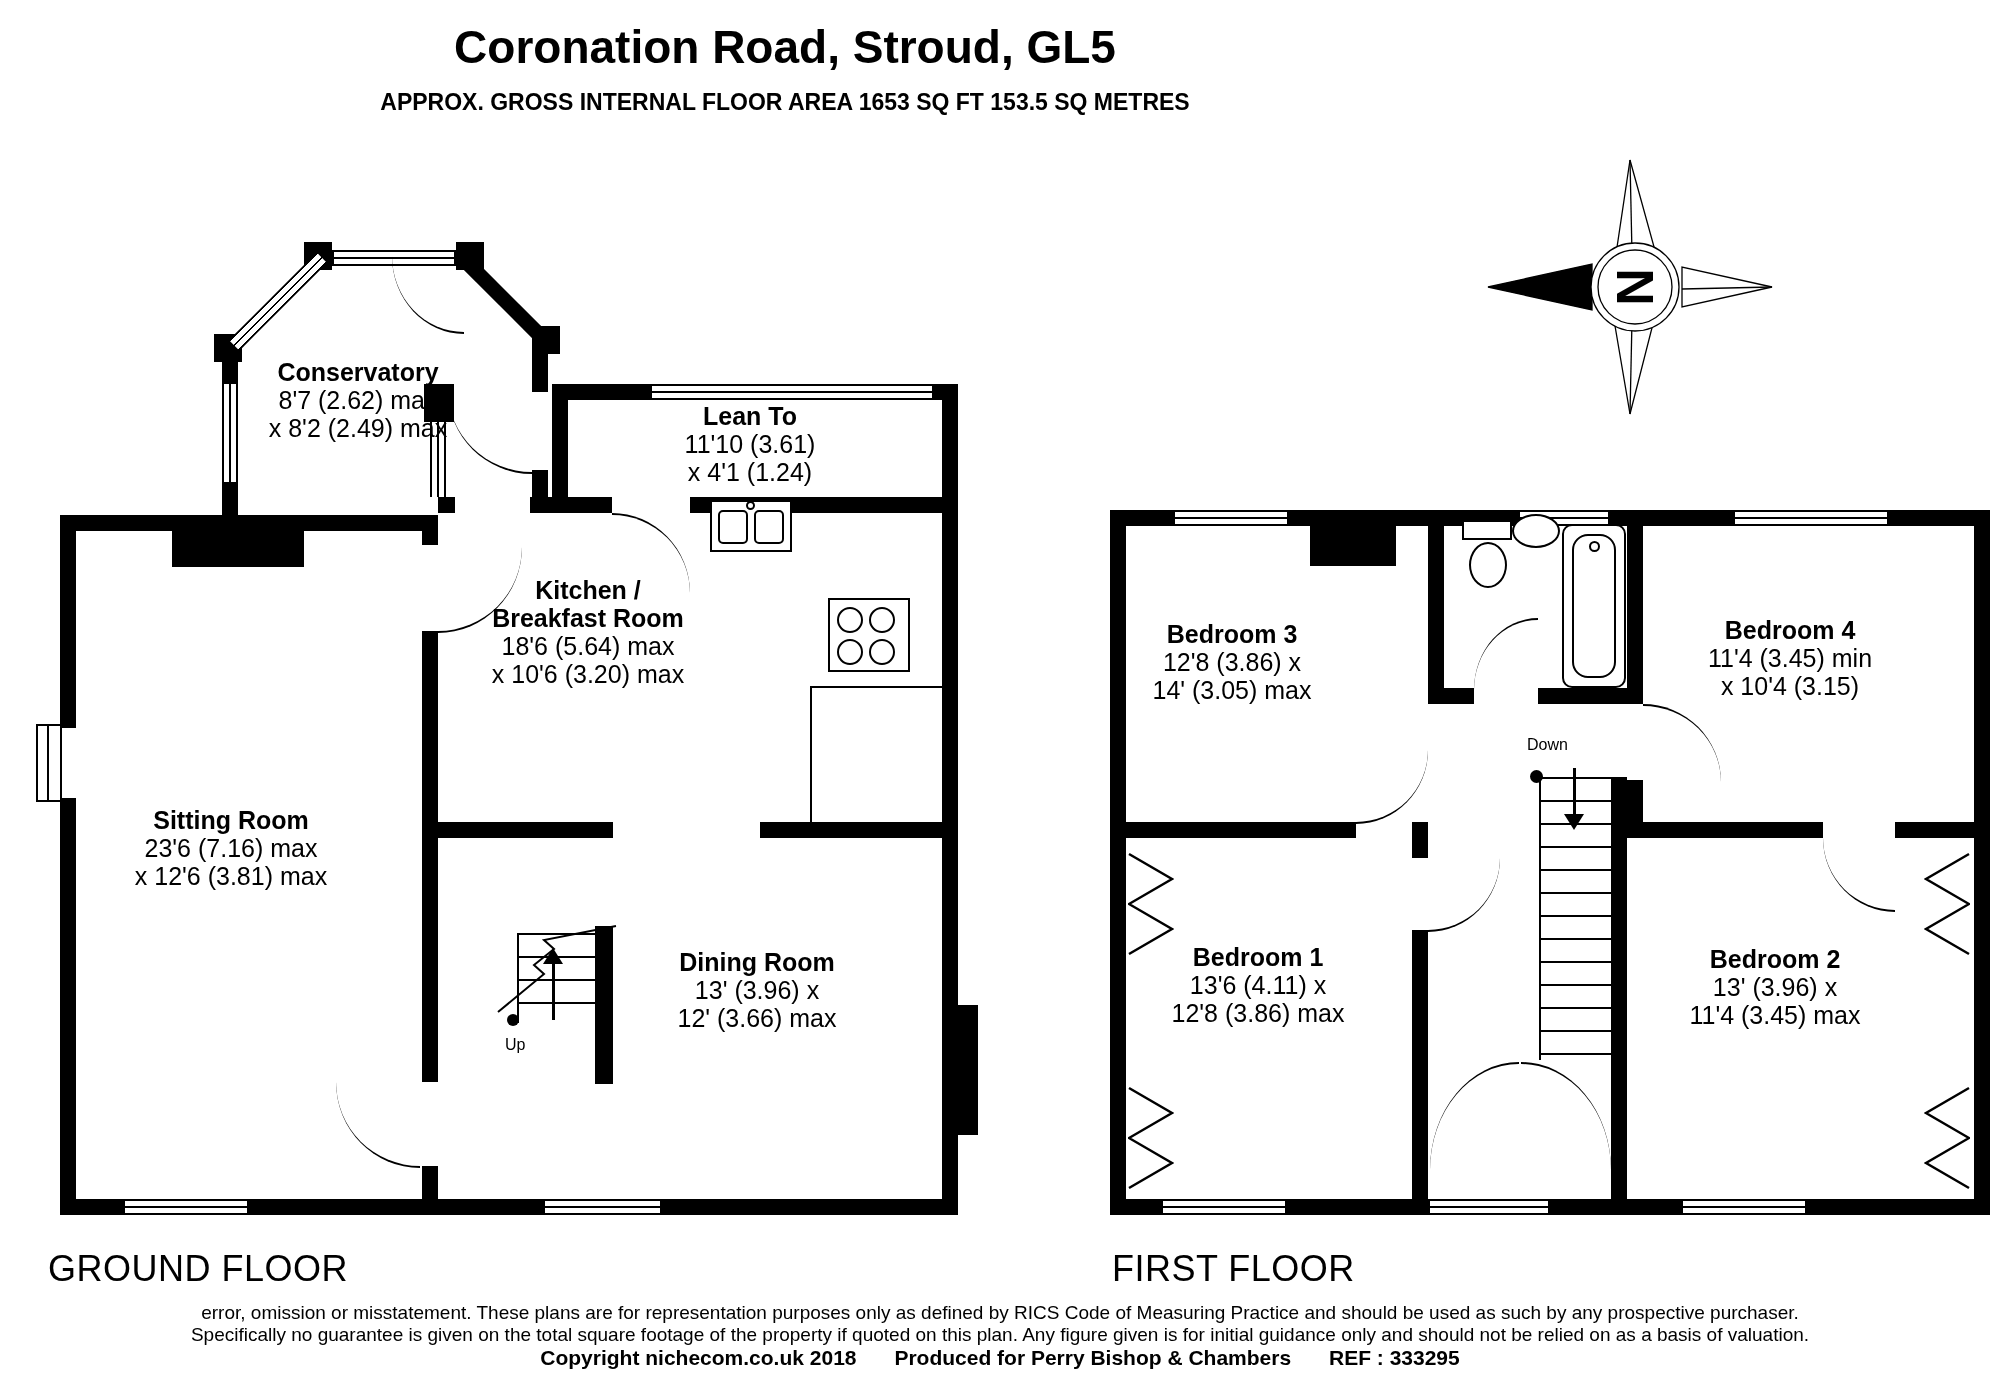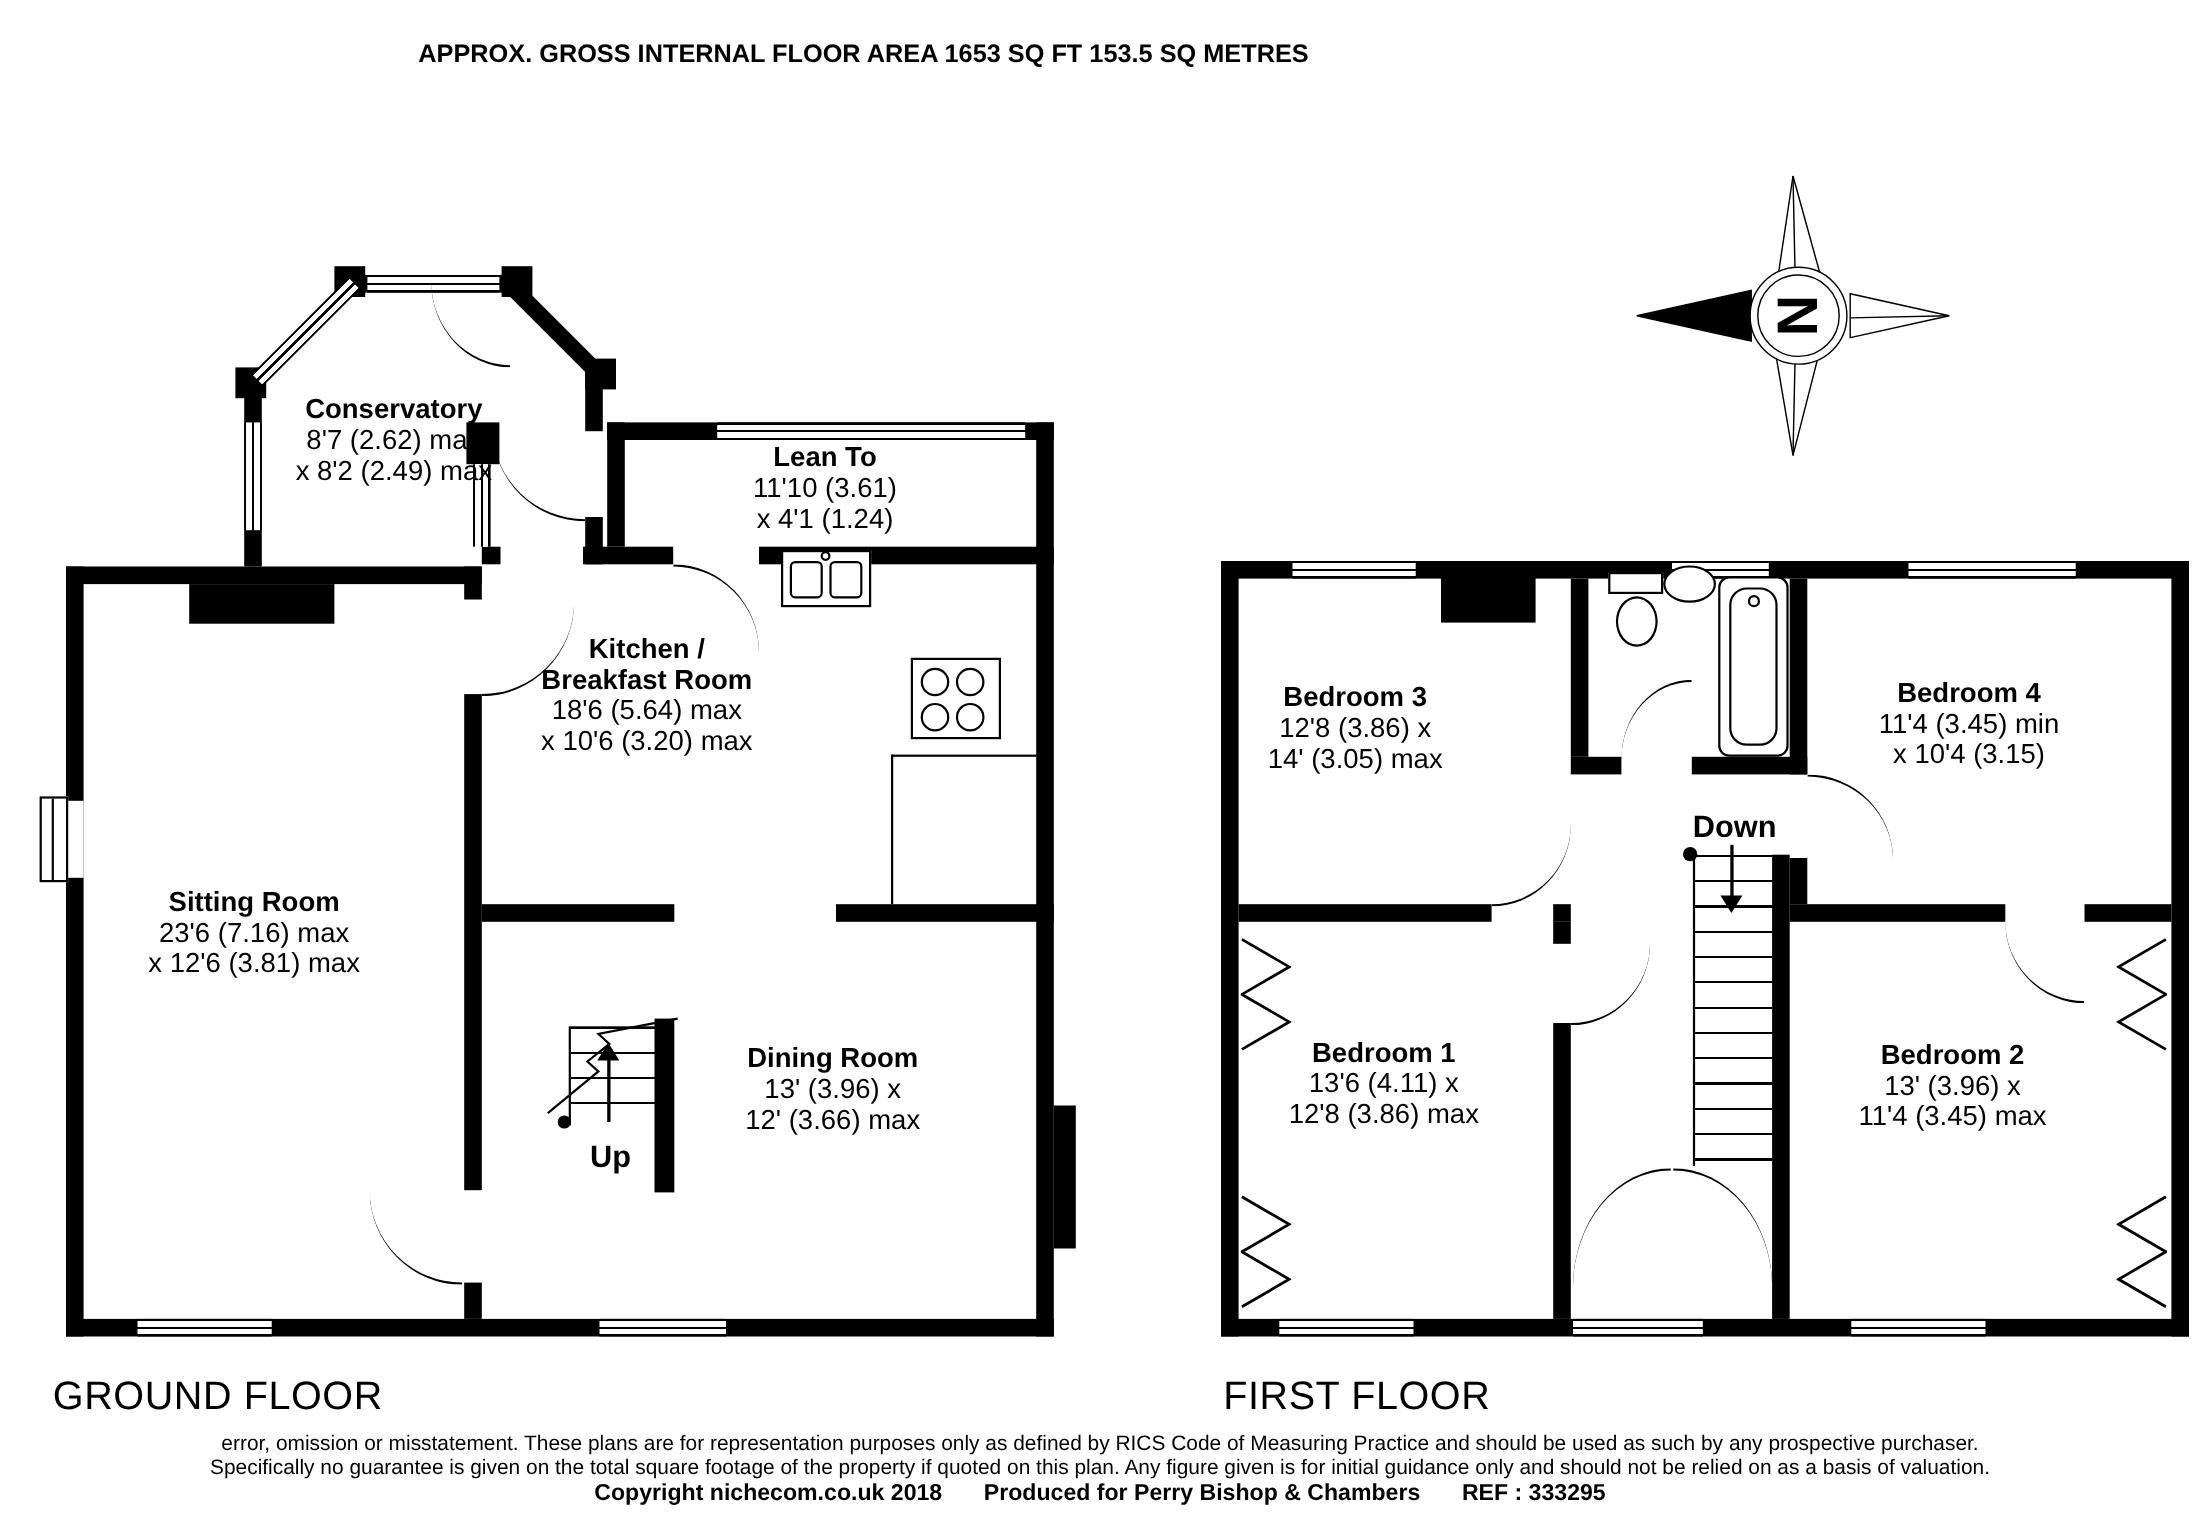--- a/index.html
+++ b/index.html
@@ -16,37 +16,38 @@
   .arc.br{border-bottom:2px solid #000;border-bottom-right-radius:100% 100%}
   .ol{position:absolute;background:#fff;border:2px solid #000;box-sizing:border-box}
   .dot{position:absolute;background:#000;border-radius:50%}
   .treads{position:absolute;border-left:2px solid #000;background:repeating-linear-gradient(to bottom,#000 0 2px,transparent 2px 23px)}
   .aline{position:absolute;background:#000}
   .ah-up{position:absolute;width:0;height:0;border-left:10px solid transparent;border-right:10px solid transparent;border-bottom:16px solid #000}
   .ah-down{position:absolute;width:0;height:0;border-left:10px solid transparent;border-right:10px solid transparent;border-top:16px solid #000}
   .rl{position:absolute;text-align:center;line-height:1.12}
   .rn{font-weight:bold;font-size:25px}
   .rd{font-size:25px}
-  .stair-label{position:absolute;font-weight:bold;font-size:28px;text-align:center;width:100px}
+  .stair-label{position:absolute;font-weight:normal;font-size:16px;text-align:left;width:100px}
   .floor-label{position:absolute;font-weight:normal;font-size:36px;letter-spacing:.5px}
   .header{position:absolute;left:0;top:20px;width:1570px;text-align:center}
   .title{font-size:46px;font-weight:bold}
   .subtitle{font-size:23px;font-weight:bold;margin-top:15px}
   .disc{position:absolute;left:0;width:2000px;text-align:center;font-size:19px;line-height:22px}
   .copyline{position:absolute;left:0;top:1346px;width:2000px;text-align:center;font-size:21px;font-weight:bold}
   .copyline span{margin:0 16px}
   .rot{position:absolute;transform-origin:center}
   svg{display:block}
 </style>
 </head>
 <body>
 
 <div class="canvas">
 
   <div class="header">
+    <div class="title">Coronation Road, Stroud, GL5</div>
     <div class="subtitle">APPROX. GROSS INTERNAL FLOOR AREA 1653 SQ FT 153.5 SQ METRES</div>
   </div>
 
   <svg style="position:absolute;left:1480px;top:152px" width="300" height="270" viewBox="0 0 300 270">
     <g stroke="#000" stroke-width="1.3" fill="#fff">
       <polygon points="150,8 176,102 136,102"></polygon>
         <line x1="150" y1="8" x2="152" y2="102"></line>
       <polygon points="292,135 202,115 202,155"></polygon>
         <line x1="292" y1="135" x2="202" y2="137"></line>
       <polygon points="150,262 134,168 174,168"></polygon>

